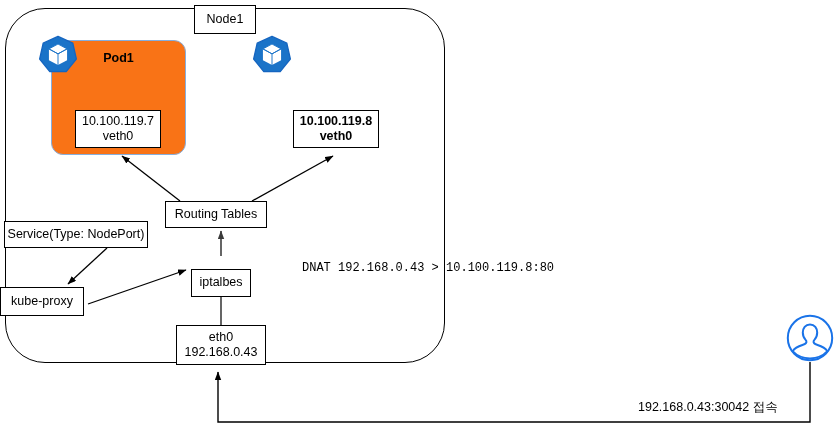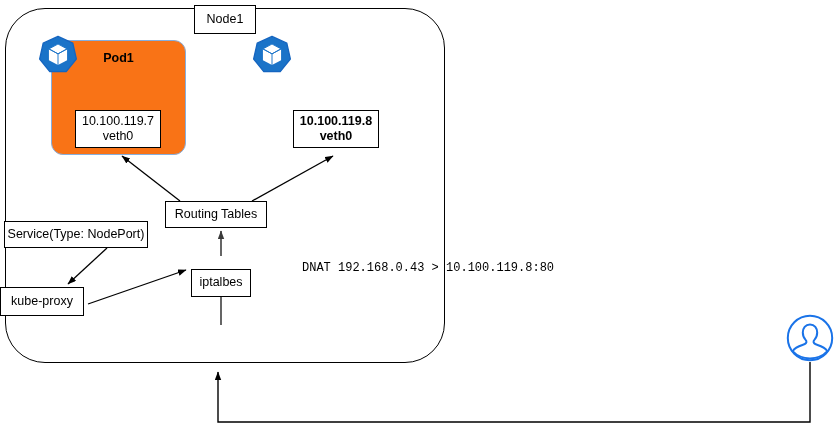--- a/index.html
+++ b/index.html
@@ -210,22 +210,27 @@
   </div>
 
   <div class="box" id="service-box">
     <span>Service(Type: NodePort)</span>
   </div>
 
   <div class="box" id="kube-proxy">
     <span>kube-proxy</span>
   </div>
 
+  <div class="box" id="eth0-box">
+    <span>eth0</span>
+    <span>192.168.0.43</span>
+  </div>
 
   <div id="dnat-label">DNAT 192.168.0.43 &gt; 10.100.119.8:80</div>
+  <div id="client-label">192.168.0.43:30042 접속</div>
 
   <svg id="user-avatar" viewBox="0 0 48 48" xmlns="http://www.w3.org/2000/svg">
     <circle cx="24" cy="24" r="22.2" fill="#ffffff" stroke="#1a73e8" stroke-width="2"></circle>
     <path d="M24,10.5 C28.6,10.5 31.2,14.2 31.2,18.6 C31.2,22.0 29.9,24.4 28.4,25.9
              C27.6,26.7 27.4,27.3 27.6,28.2 C27.9,29.6 29.4,30.3 31.6,31.0
              C36.2,32.5 39.6,34.6 41.4,37.2
              C37.4,41.6 31.1,44.4 24,44.4 C16.9,44.4 10.6,41.6 6.6,37.2
              C8.4,34.6 11.8,32.5 16.4,31.0 C18.6,30.3 20.1,29.6 20.4,28.2
              C20.6,27.3 20.4,26.7 19.6,25.9 C18.1,24.4 16.8,22.0 16.8,18.6
              C16.8,14.2 19.4,10.5 24,10.5 Z" fill="#ffffff" stroke="#1a73e8" stroke-width="2" stroke-linejoin="round"></path>

